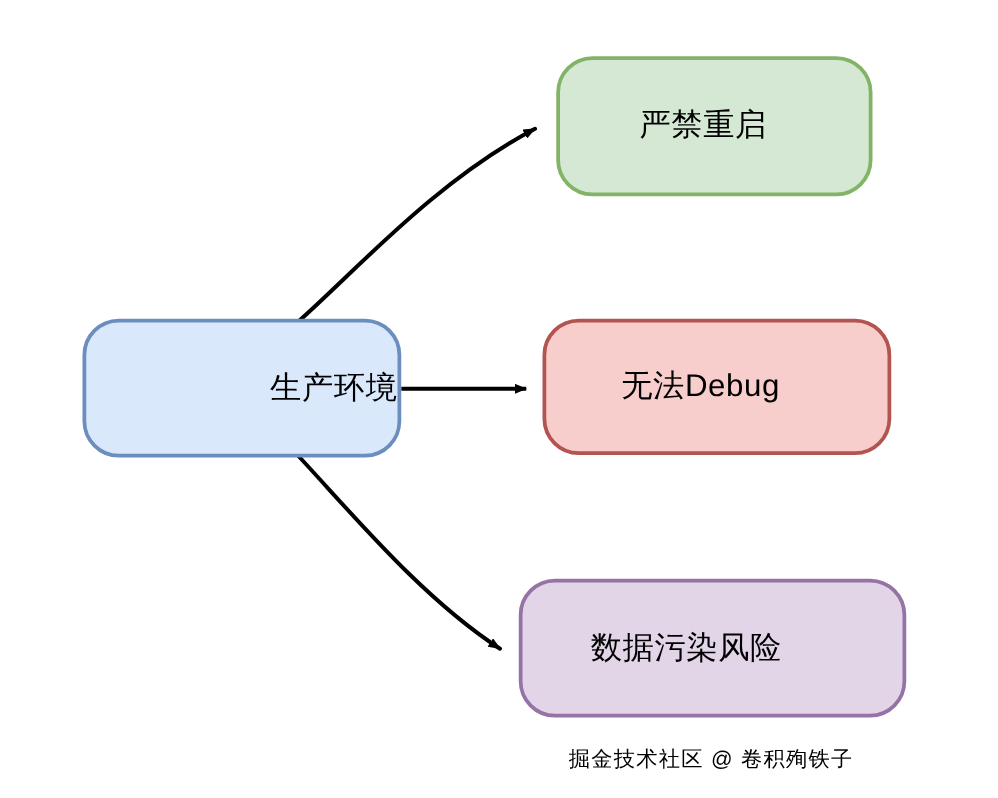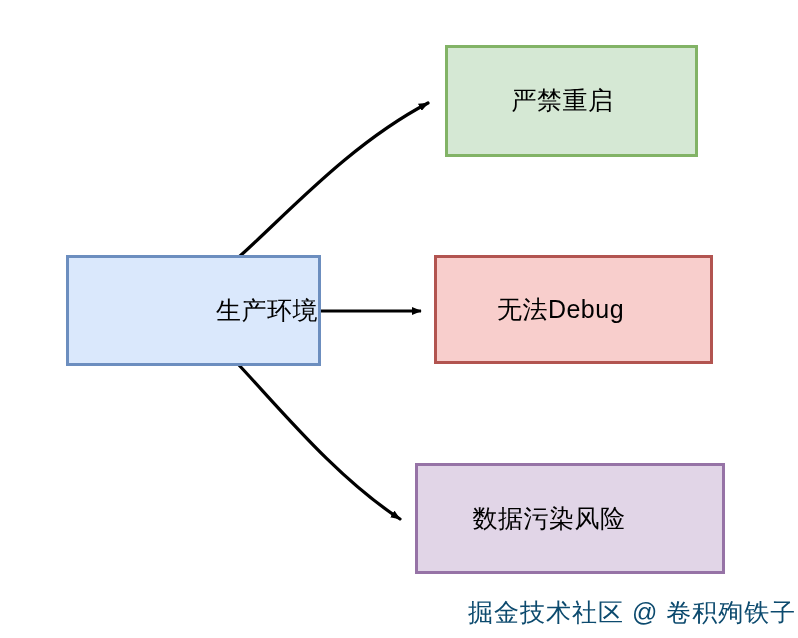--- a/index.html
+++ b/index.html
@@ -26,20 +26,21 @@
     height: 638px;
   }
   .node {
     position: absolute;
     box-sizing: border-box;
     display: flex;
     align-items: center;
     justify-content: center;
     border-style: solid;
     border-width: 3px;
+    border-radius: 29px;
   }
   .node-label {
     font-size: 25px;
     line-height: 1.1;
     color: #000000;
     white-space: nowrap;
     letter-spacing: 0.5px;
   }
   #node-source {
     left: 66px;
@@ -74,25 +75,24 @@
     background: #e1d5e7;
     border-color: #9673a6;
   }
   #node-no-restart .node-label { transform: translateX(-9px); }
   #node-no-debug .node-label { transform: translateX(-13px); }
   #node-data-risk .node-label { transform: translateX(-21px); }
   #watermark {
     position: absolute;
     left: 455px;
     top: 596px;
-    font-size: 25px;
-    color: #0c4a6e;
+    font-size: 17px;
+    color: #000000;
     white-space: nowrap;
     letter-spacing: 1px;
-    margin-left: 13px;
   }
 </style>
 </head>
 <body>
 
 <div id="canvas">
 
   <svg class="edge-layer" viewBox="0 0 798 638" width="798" height="638" xmlns="http://www.w3.org/2000/svg">
     <defs>
       <marker id="arrowhead" markerWidth="10" markerHeight="8" refX="9.2" refY="4" orient="auto" markerUnits="userSpaceOnUse">

